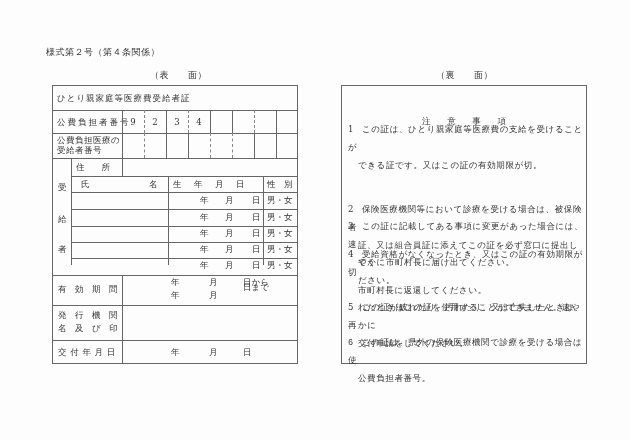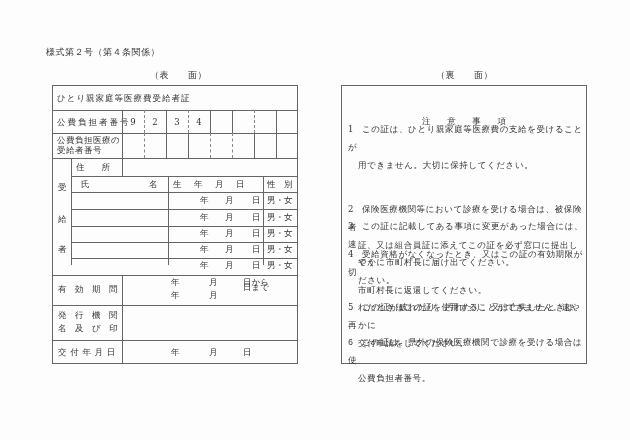--- a/index.html
+++ b/index.html
@@ -145,21 +145,21 @@
   <div class="t" style="left:118px;top:261px;">年</div>
   <div class="t" style="left:156px;top:261px;">月</div>
   <div class="t" style="left:190px;top:261px;">日</div>
 </div>
 
 <div class="abs notes">
   <div class="notes-title">注 意 事 項</div>
 
   <div class="note" style="top:35px;">
     <span class="n">1</span><span>この証は、ひとり親家庭等医療費の支給を受けることが</span>
-    <span class="cont">用できません。大切に保持してください。</span>
+    <span class="cont">できる証です。又はこの証の有効期限が切。</span>
   </div>
   <div class="note" style="top:79px;margin-top:36px;">
     <span class="n">2</span><span>保険医療機関等において診療を受ける場合は、被保険者</span>
     <span class="cont">証、又は組合員証に添えてこの証を必ず窓口に提出してく</span>
     <span class="cont">ださい。</span>
   </div>
   <div class="note" style="top:132px;">
     <span class="n">3</span><span>この証に記載してある事項に変更があった場合には、速</span>
     <span class="cont">やかに市町村長に届け出てください。</span>
   </div>

